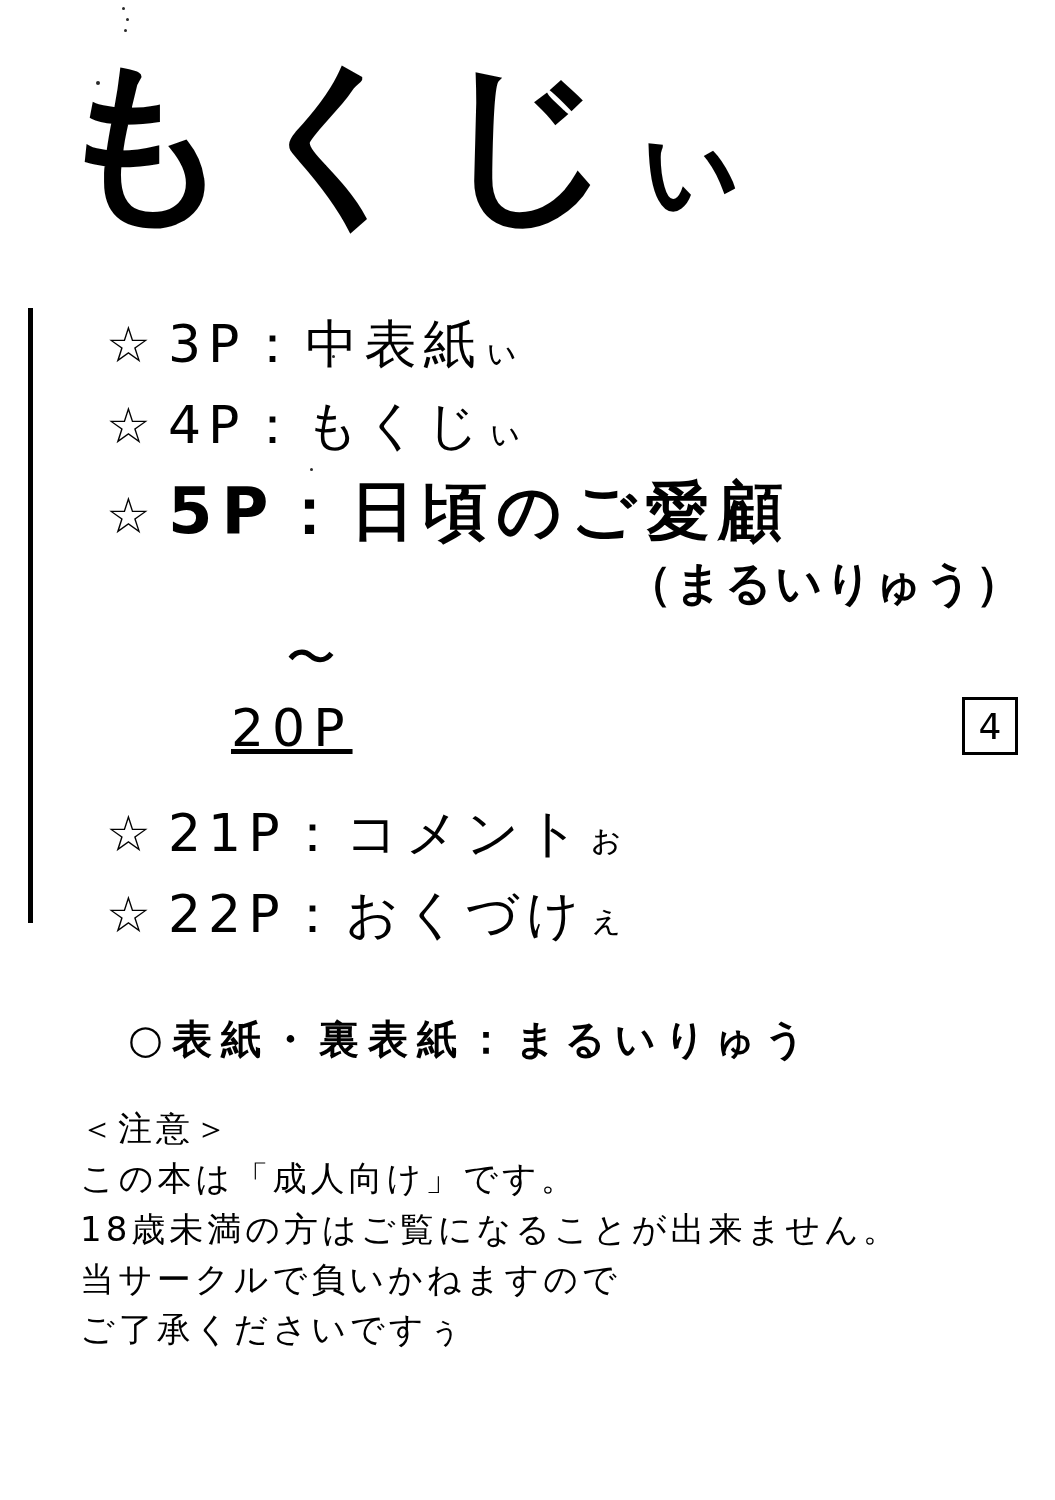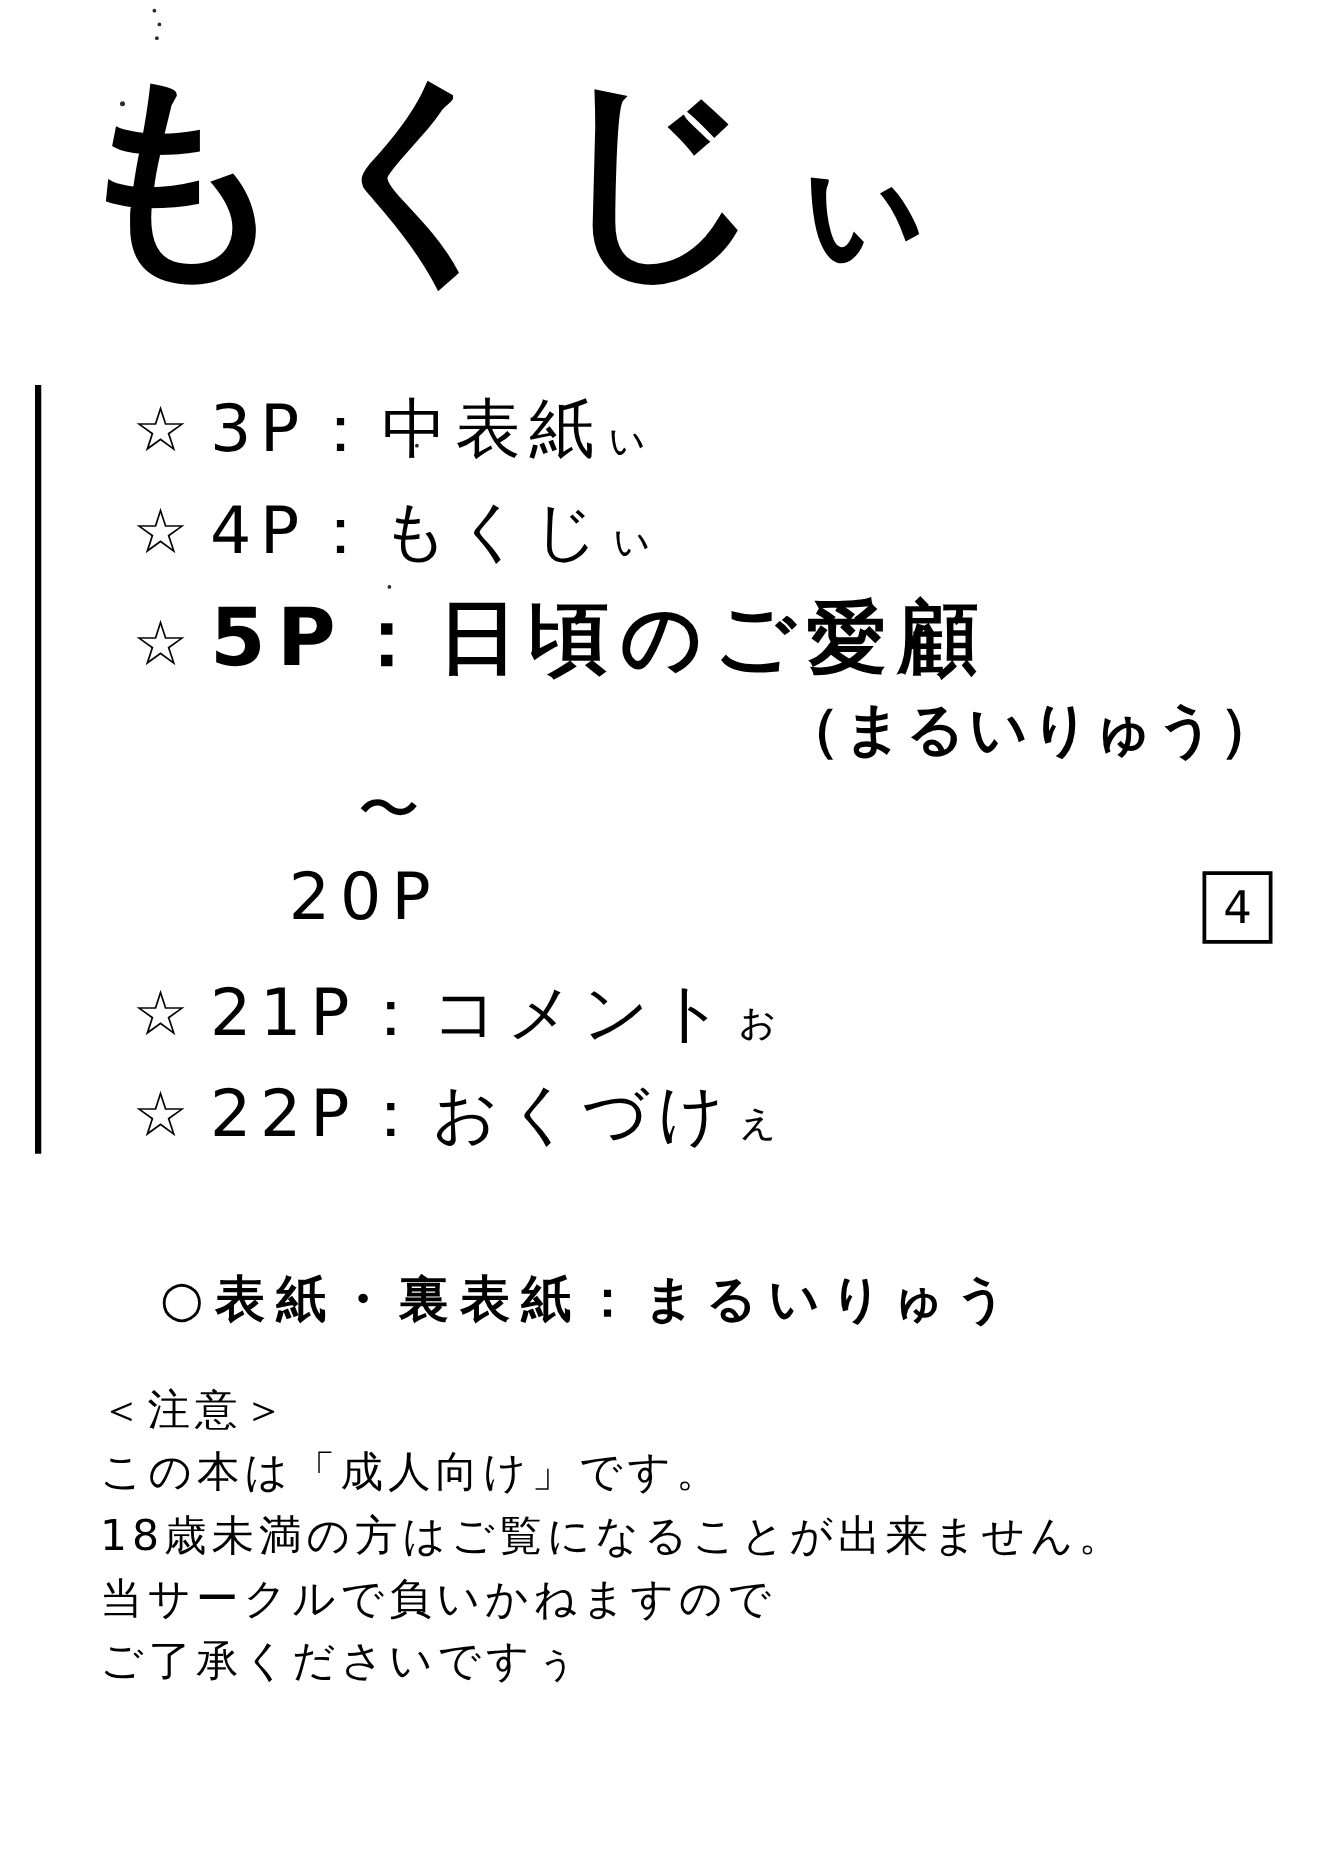--- a/index.html
+++ b/index.html
@@ -91,37 +91,39 @@
     vertical-align: 2px;
   }
   .toc-text.heavy {
     font-weight: 700;
     font-size: 64px;
     letter-spacing: 9px;
   }
 
   .row-author {
     margin-top: -6px;
+    margin-bottom: 10px;
     padding-left: 520px;
     font-size: 46px;
     font-weight: 700;
     letter-spacing: 3px;
     white-space: nowrap;
   }
   .row-tilde {
     padding-left: 180px;
     font-size: 50px;
     margin-bottom: 6px;
     letter-spacing: 4px;
   }
   .row-20p {
     padding-left: 125px;
     font-size: 52px;
     letter-spacing: 8px;
-    margin-bottom: 24px;
+    margin-bottom: 36px;
+    text-decoration: underline;
   }
 
   
   .page-num {
     position: absolute;
     top: 697px;
     left: 962px;
     width: 50px;
     height: 52px;
     border: 3px solid #000;

